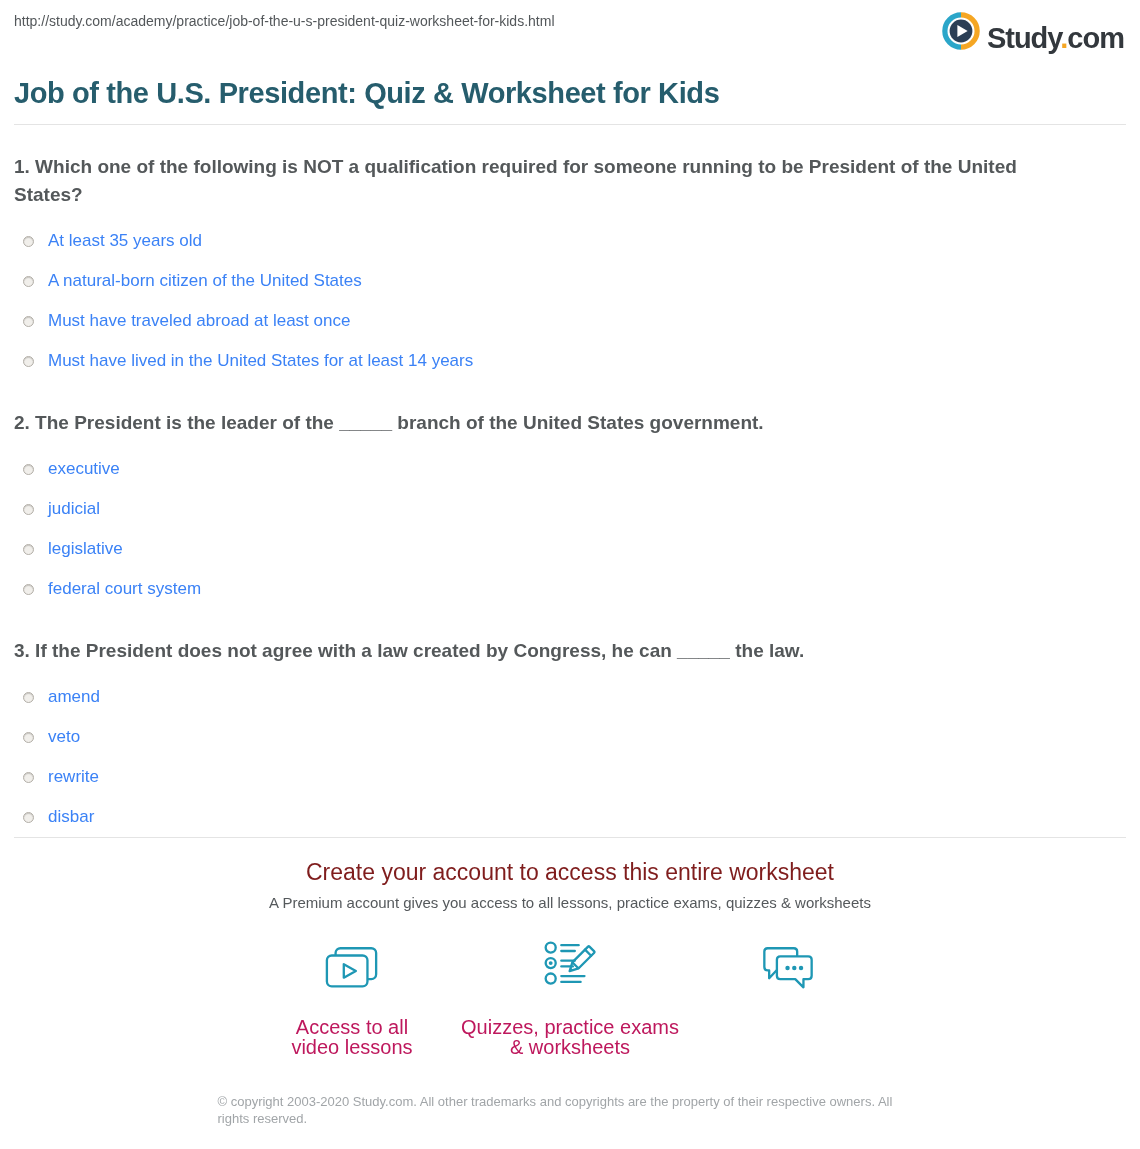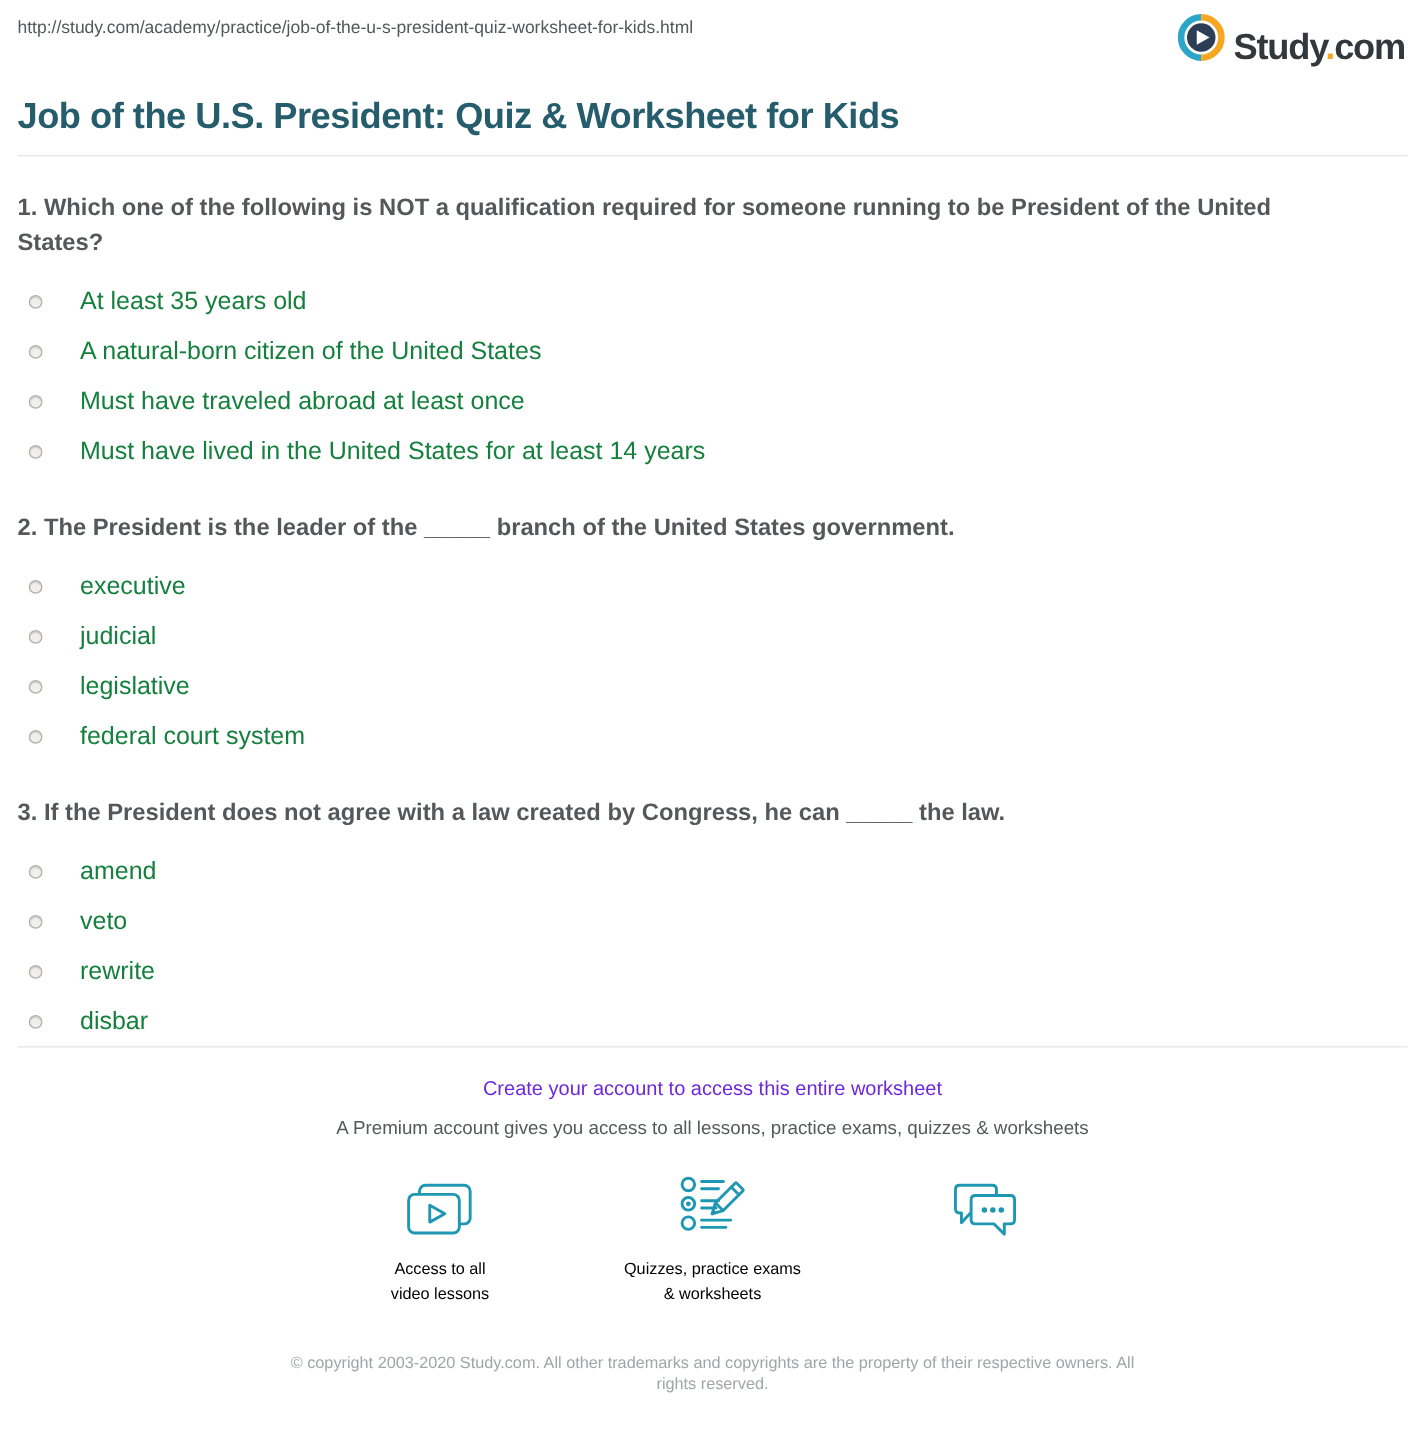--- a/index.html
+++ b/index.html
@@ -37,38 +37,38 @@
     font-size: 19px; font-weight: bold; color: #54585a;
     line-height: 28px; max-width: 1050px;
   }
   .option { display: flex; align-items: center; height: 40px; cursor: pointer; }
   .radio {
     width: 11px; height: 11px; border-radius: 50%;
     background: #f1efeb; border: 1px solid #b3afa8;
     box-shadow: inset 0 1px 1px rgba(0,0,0,.18);
     margin-left: 9px; flex: none;
   }
-  .opt-label { margin-left: 30px; font-size: 20px; color: #15803d; }
+  .opt-label { margin-left: 14px; font-size: 17px; color: #3b82f6; }
 
   .divider2 { margin-top: 16px; }
 
   
   .cta { text-align: center; }
-  .cta-heading { margin: 19px 0 7px 0; font-size: 16px; font-weight: 400; color: #6d28d9; line-height: 30px; }
+  .cta-heading { margin: 19px 0 7px 0; font-size: 23px; font-weight: 400; color: #7f1d1d; line-height: 30px; }
   .cta-sub { margin: 0; font-size: 15px; color: #55595c; }
   .features { display: flex; justify-content: center; margin-top: 26px; }
   .feature { width: 218px; text-align: center; }
   .feature .icon-box { height: 56px; display: flex; align-items: flex-end; justify-content: center; }
-  .caption { font-size: 13px; color: #000000; line-height: 20px; margin-top: 12px; }
+  .caption { font-size: 20px; color: #be185d; line-height: 20px; margin-top: 24px; }
   svg.feat { stroke: #1e97b4; fill: none; stroke-width: 2.4; stroke-linejoin: round; stroke-linecap: round; }
 
   
   footer {
     margin: 36px auto 0 auto; max-width: 705px;
-    text-align: center; font-size: 13px; color: #a1a5a8; line-height: 17px;
+    font-size: 13px; color: #a1a5a8; line-height: 17px;
   }
 </style>
 </head>
 <body>
 
 <div class="page">
 
   <header>
     <div class="url">http://study.com/academy/practice/job-of-the-u-s-president-quiz-worksheet-for-kids.html</div>
     <div class="logo">

